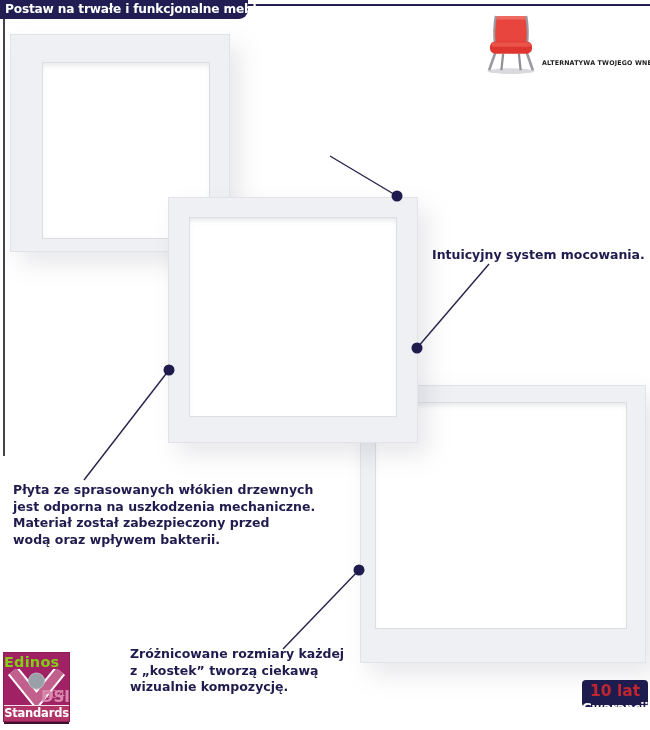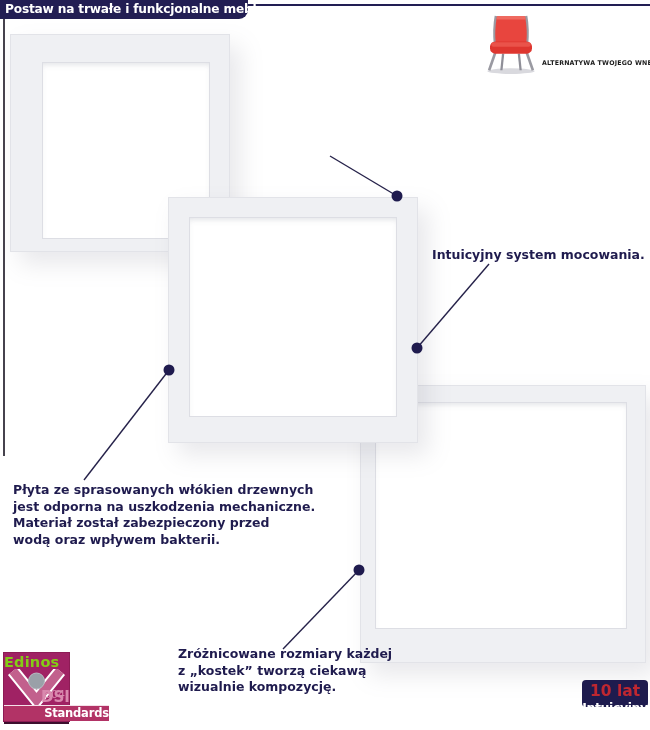--- a/index.html
+++ b/index.html
@@ -40,35 +40,35 @@
   
   #callout-overlay{position:absolute;left:0;top:0;z-index:5;pointer-events:none;}
   
   .note{
     position:absolute;color:#1f1b4e;font-weight:bold;font-size:12.5px;line-height:16.5px;
     white-space:pre-line;z-index:6;
   }
   #note-balance{left:277px;top:107px;width:330px;}
   #note-mounting{left:432px;top:247px;width:215px;}
   #note-material{left:13px;top:482px;width:330px;}
-  #note-sizes{left:130px;top:646px;width:280px;margin-left:48px;}
+  #note-sizes{left:130px;top:646px;width:280px;}
   
   .edinos{
     position:absolute;left:3px;top:652px;width:67px;height:70px;background:#a02264;
     border:1px solid #8d1c55;box-sizing:border-box;z-index:7;
     box-shadow:0 3px 0 -1px #3c0f2d;
   }
   .edinos .ed-title{position:absolute;left:0;top:1px;width:100%;
     color:#84cc16;font-weight:bold;font-size:14.5px;letter-spacing:0.2px;}
   .edinos .ed-emblem{position:absolute;left:2px;top:16px;}
   .edinos .ed-code-left{position:absolute;left:5px;top:35px;color:#d989ae;font-weight:bold;font-size:15px;margin-left:32px;}
   .edinos .ed-code-right{position:absolute;right:4px;top:35px;color:#d989ae;font-weight:normal;font-size:11px;}
   .edinos .ed-band{position:absolute;left:0;bottom:0;width:100%;height:15px;background:#b23366;
     border-top:1px solid rgba(255,255,255,0.85);color:#fff;font-weight:bold;font-size:11.5px;
-    text-align:center;line-height:15px;letter-spacing:-0.2px;padding-left:40px;}
+    text-align:center;line-height:15px;letter-spacing:-0.2px;}
   
   .warranty{
     position:absolute;left:582px;top:680px;width:66px;height:27px;background:#1e1b4e;
     border-radius:4px;z-index:7;text-align:center;box-sizing:border-box;padding-top:3px;
   }
   .warranty .w1{color:#bf2730;font-weight:bold;font-size:15.5px;line-height:17px;}
   .warranty .w2{color:#ffffff;font-weight:bold;font-size:12.5px;line-height:15px;letter-spacing:-0.4px;}
 </style>
 </head>
 <body>
@@ -137,16 +137,16 @@
         <circle cx="30.5" cy="12" r="8" fill="#9aa0a8" stroke="#b8bbc2" stroke-width="1"></circle>
       </svg>
     </span>
     <div class="ed-code-left">DSI</div>
     <div class="ed-code-right">804</div>
     <div class="ed-band">Standards</div>
   </div>
 
   <div class="warranty">
     <div class="w1">10 lat</div>
-    <div class="w2">Intuicyjny</div>
+    <div class="w2">Gwarancji</div>
   </div>
 
 </div>
 
 </body></html>

